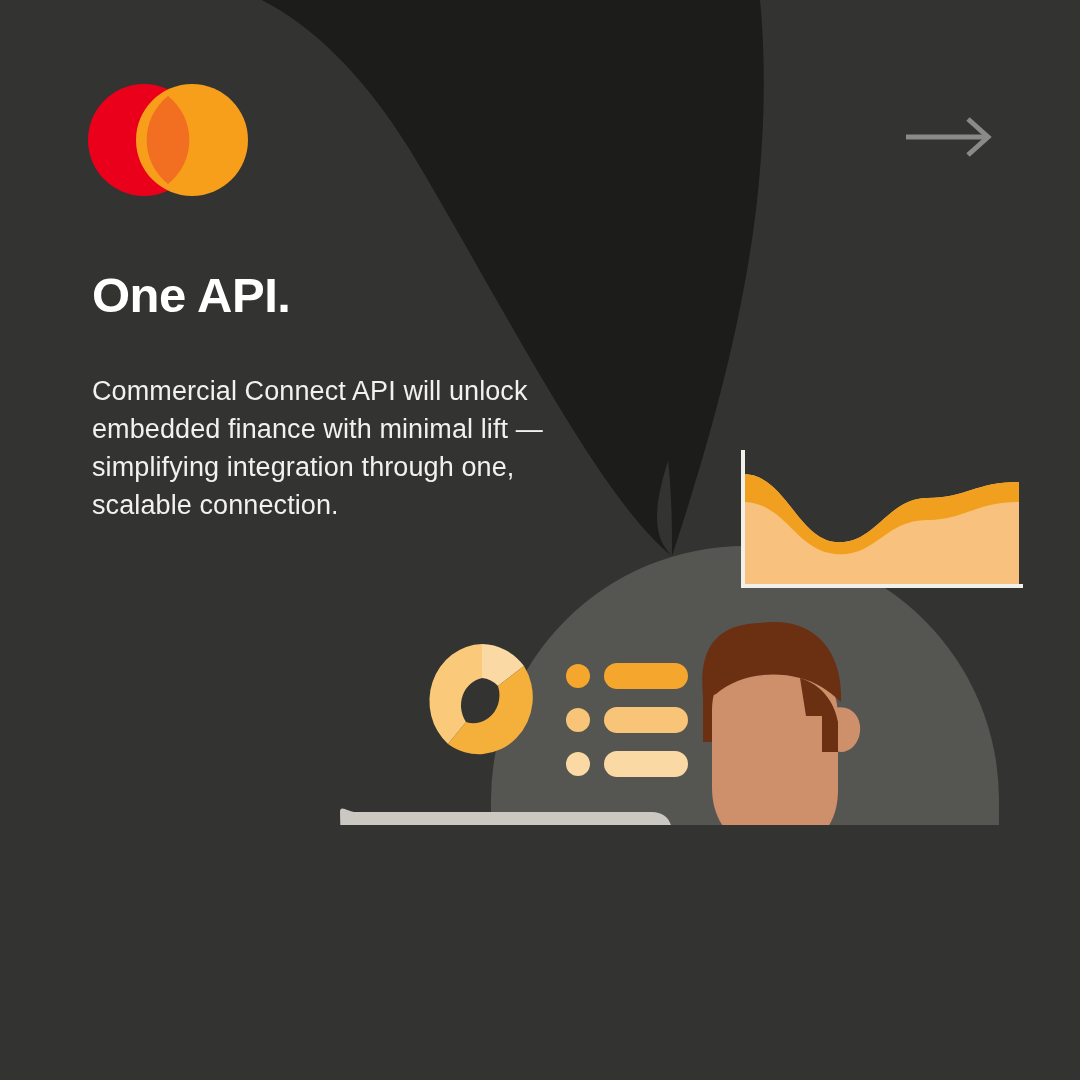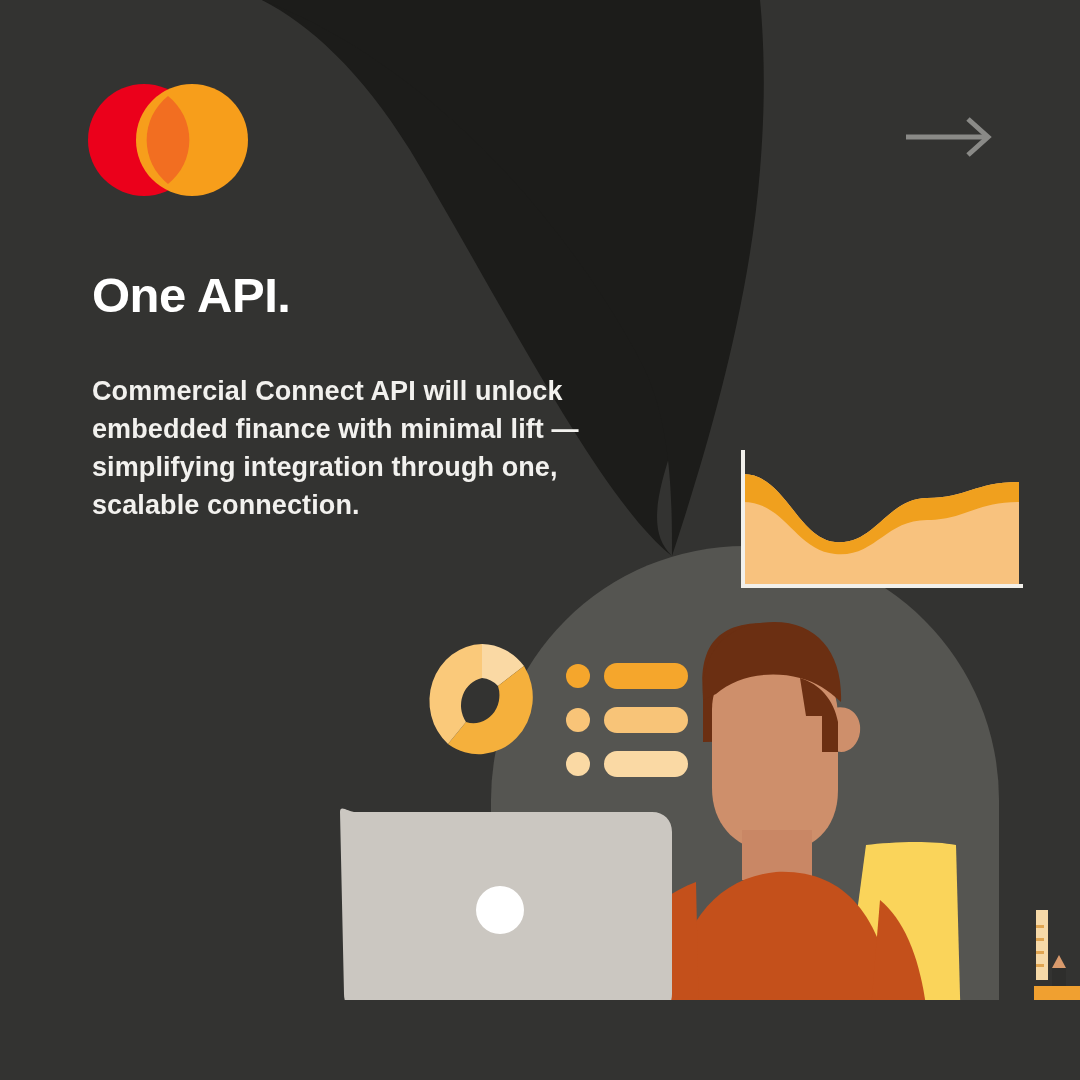--- a/index.html
+++ b/index.html
@@ -1,27 +1,27 @@
 <!DOCTYPE html>
 <html><head>
 <meta charset="utf-8">
 <style>
   html,body{margin:0;padding:0;background:#333331;}
   body{width:1080px;height:1080px;overflow:hidden;font-family:"Liberation Sans",sans-serif;}
-  #stage{position:relative;width:1080px;height:1000px;background:#333331;overflow:hidden;}
+  #stage{position:relative;width:1080px;height:825px;background:#333331;overflow:hidden;}
   .layer{position:absolute;top:0;left:0;width:1080px;height:1080px;}
   #bg-petal{z-index:1;}
   #arch{z-index:2;}
   #scene{z-index:3;}
   #logo{position:absolute;left:88px;top:84px;width:160px;height:112px;z-index:6;}
   #arrow{position:absolute;left:900px;top:112px;width:100px;height:50px;z-index:6;}
   #copy{position:absolute;left:92px;top:266px;width:520px;z-index:6;}
   h1.headline{margin:0;color:#ffffff;font-size:49px;line-height:58px;font-weight:700;letter-spacing:-0.5px;}
   h1.headline .l2{display:block;}
-  p.body{margin:0;color:#f2f1ee;font-size:27px;line-height:38px;font-weight:700;letter-spacing:0.1px;}
+  p.body{margin:0;color:#f2f1ee;font-size:27px;line-height:38px;font-weight:400;letter-spacing:0.1px;}
   #copy .spacer{height:48px;}
   #chart{position:absolute;left:735px;top:446px;width:292px;height:146px;z-index:5;}
   #donut{position:absolute;left:420px;top:636px;width:124px;height:130px;z-index:5;}
   #legend{position:absolute;left:566px;top:664px;width:122px;height:96px;z-index:5;}
   .legend-row{display:flex;align-items:center;height:24px;margin-bottom:20px;}
   .legend-dot{width:24px;height:24px;border-radius:50%;flex:0 0 auto;}
   .legend-bar{height:26px;border-radius:13px;margin-left:14px;flex:1 1 auto;}
   #desk{position:absolute;left:118px;top:1068px;width:962px;height:12px;background:#F2F0EB;z-index:8;}
 </style>
 </head>

